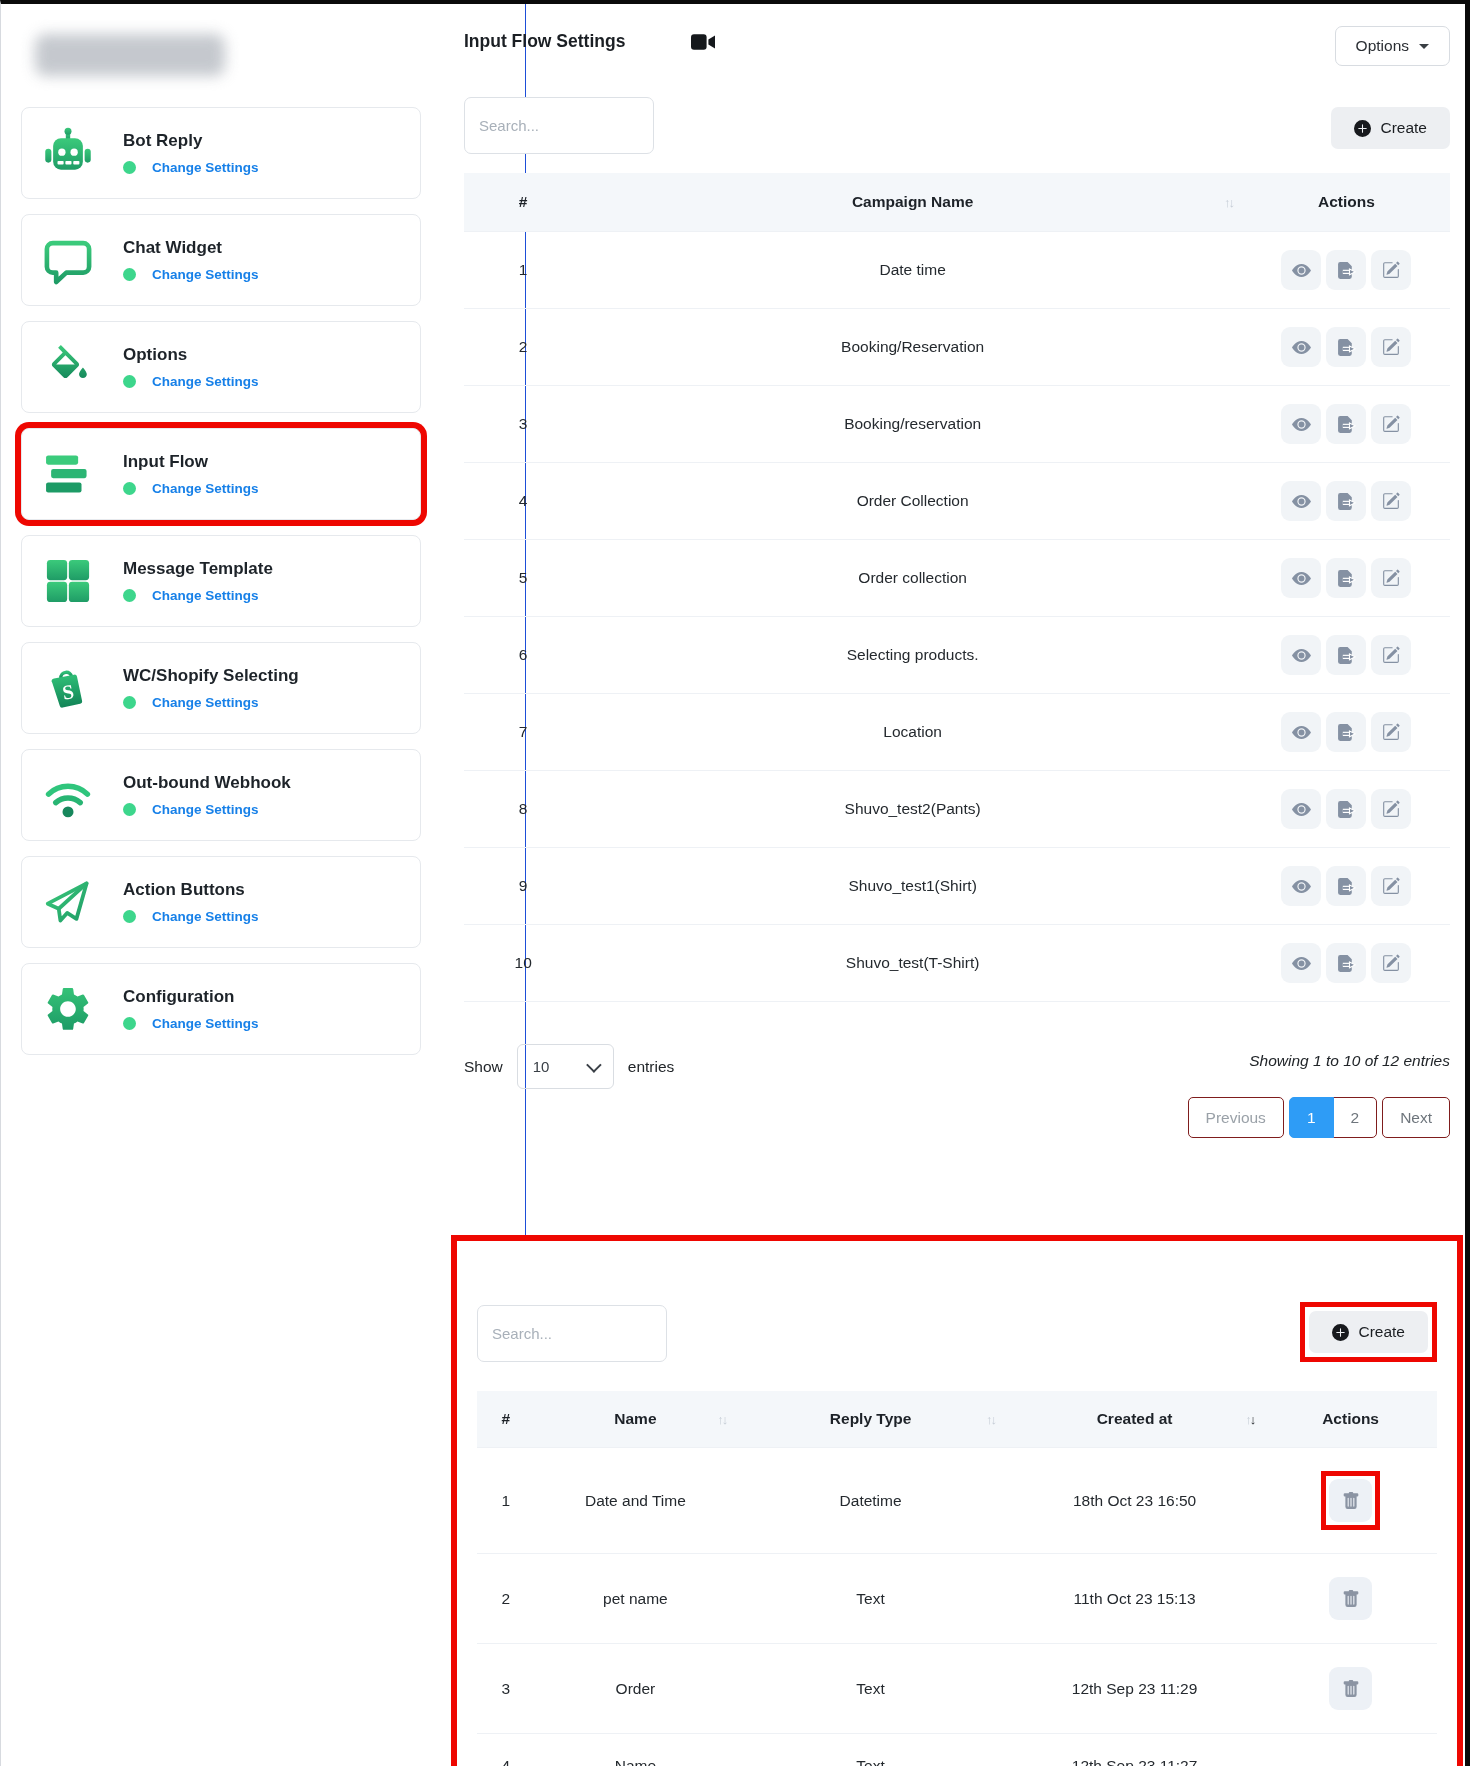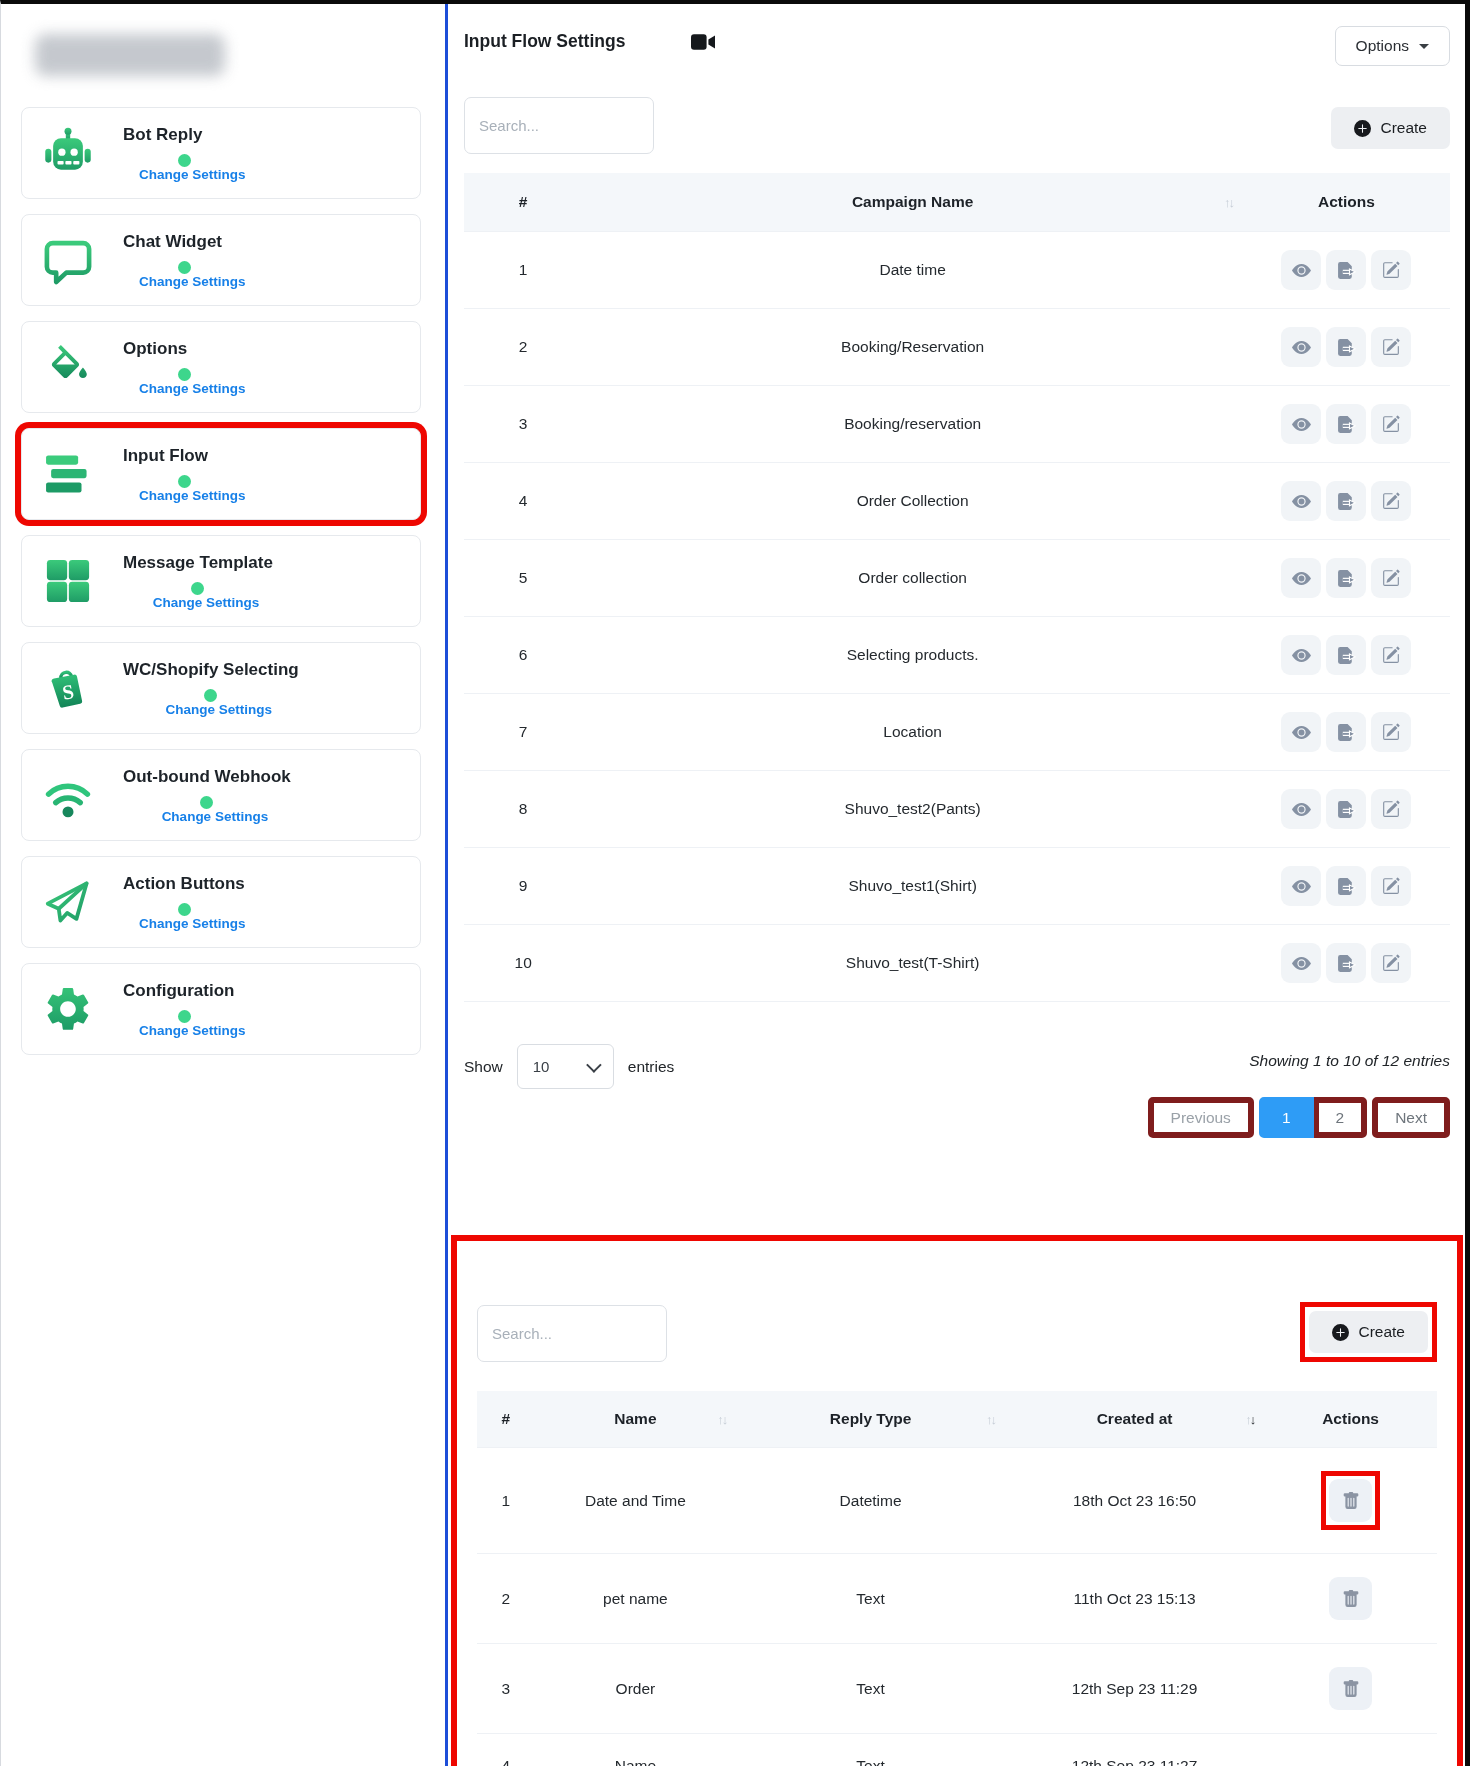--- a/index.html
+++ b/index.html
@@ -1,29 +1,29 @@
 <!DOCTYPE html>
 <html><head>
 <meta charset="utf-8">
 <style>
   html,body{margin:0;padding:0;background:#fff;font-family:"Liberation Sans",sans-serif;color:#212529;}
   .page{position:relative;width:1470px;height:1766px;background:#fff;box-sizing:border-box;
         border-top:4px solid #0a0a0a;border-right:5px solid #0a0a0a;border-left:1px solid #d7dadf;overflow:hidden;}
   
-  .sidebar{position:absolute;left:0;top:0;width:447px;height:100%;box-sizing:border-box;
-           border-right:3px solid #1d4ed8;padding:30px 0 2px 20px;}
+  .sidebar{position:absolute;left:0;top:0;width:525px;height:100%;box-sizing:border-box;
+           border-right:1px solid #1d4ed8;padding:30px 0 2px 20px;}
   .logo-blur{width:190px;height:42px;margin-left:14px;background:#bfc3c9;border-radius:10px;filter:blur(7px);opacity:.9;}
   #sidebar-items{margin-top:31px;}
   .side-card{width:400px;height:92px;box-sizing:border-box;border:1px solid #e6e9ed;border-radius:8px;
              margin-bottom:15px;display:flex;align-items:center;padding-left:17px;background:#fff;}
   .side-card.highlighted{box-shadow:0 0 0 6px #ee0701;}
   .side-card .icn{width:58px;height:58px;display:flex;align-items:center;justify-content:center;flex:0 0 58px;}
   .side-txt{margin-left:26px;}
   .side-title{font-size:17px;font-weight:600;color:#1d2329;}
-  .side-link-row{display:flex;align-items:center;margin-top:9px;flex-direction:column;}
+  .side-link-row{display:flex;align-items:center;margin-top:9px;}
   .dot{width:13px;height:13px;border-radius:50%;background:#3dd68c;display:inline-block;}
   .side-link{margin-left:16px;font-size:13.5px;font-weight:700;color:#1780e8;text-decoration:none;cursor:pointer;}
   
   .main{position:absolute;left:448px;top:0;right:0;box-sizing:border-box;padding:22px 15px 0 15px;}
   .page-header{display:flex;align-items:flex-start;justify-content:space-between;height:44px;}
   .title-wrap{display:flex;align-items:center;margin-top:5px;gap:48px;}
   .page-title{font-size:17.5px;font-weight:700;color:#1b1f24;}
   .title-wrap .icn{margin-left:18px;display:flex;}
   .btn-options{display:flex;align-items:center;background:#fff;border:1px solid #d8dce1;border-radius:7px;
                padding:10px 20px;font-size:15.5px;color:#2a2e33;cursor:pointer;font-family:inherit;}
@@ -52,21 +52,21 @@
   
   .tfoot-row{display:flex;justify-content:space-between;align-items:flex-start;margin-top:42px;}
   .show-wrap{display:flex;align-items:center;gap:14px;font-size:15.5px;color:#212529;}
   .select{width:97px;height:45px;box-sizing:border-box;border:1px solid #d9dde2;border-radius:6px;
           display:flex;align-items:center;justify-content:space-between;padding:0 15px;font-size:15px;color:#3a4047;cursor:pointer;}
   .chev{width:9px;height:9px;border-right:2px solid #3a4047;border-bottom:2px solid #3a4047;
         transform:rotate(45deg) translateY(-2px);display:inline-block;}
   .summary{font-size:15.5px;color:#212529;margin-top:8px;font-style:italic;}
   .pager-row{display:flex;justify-content:flex-end;margin-top:8px;}
   .pager{display:flex;align-items:center;gap:5px;}
-  .pg{box-sizing:border-box;height:41px;padding:0 17px;border:6px solid #7f1d1d;border-radius:5px;background:#fff;
+  .pg{box-sizing:border-box;height:41px;padding:0 17px;border:1px solid #7f1d1d;border-radius:5px;background:#fff;
       font-size:15.5px;font-family:inherit;cursor:pointer;color:#6e757c;}
   .pg.prev{color:#9aa1a8;}
   .pg-group{display:flex;}
   .pg-group .pg{border-radius:0;margin-left:-1px;}
   .pg-group .pg:first-child{border-radius:5px 0 0 5px;margin-left:0;}
   .pg-group .pg:last-child{border-radius:0 5px 5px 0;}
   .pg.active{background:#2e9cf6;border-color:#2e9cf6;color:#fff;position:relative;z-index:1;}
   
   .custom-section{margin:97px -13px 0 -13px;border:6px solid #ee0701;box-sizing:border-box;
                   padding:17px 20px 12px 20px;background:#fff;}

